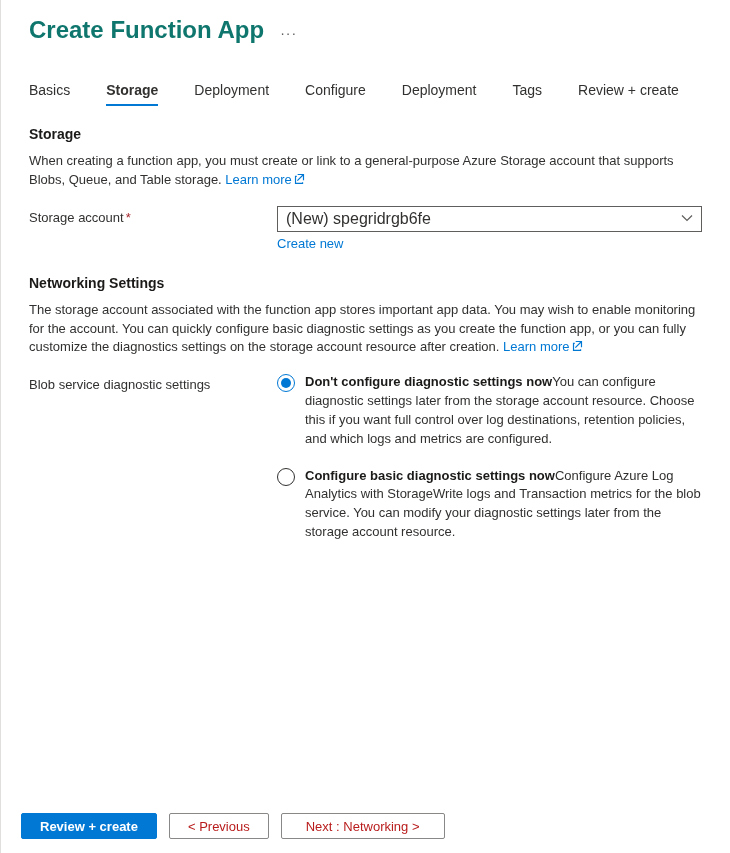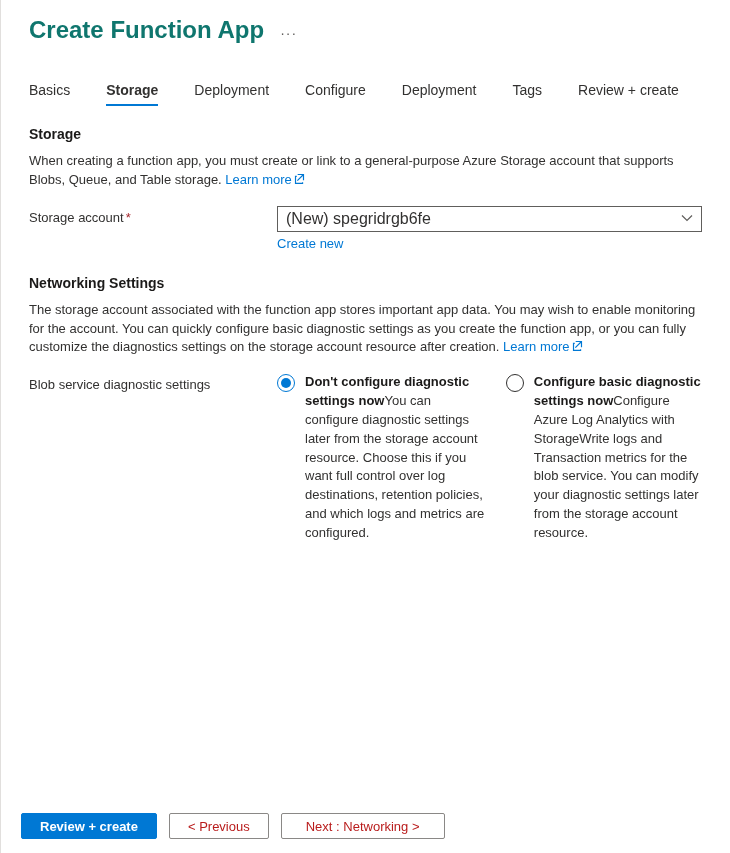--- a/index.html
+++ b/index.html
@@ -122,21 +122,21 @@
       fill: none;
       stroke-width: 1.2;
     }
     .sub-link {
       display: inline-block;
       margin-top: 4px;
       font-size: 13px;
     }
     .radio-group {
       display: flex;
-      flex-direction: row;
+      flex-direction: column;
       gap: 18px;
     }
     .radio-item {
       display: flex;
       gap: 10px;
       cursor: pointer;
     }
     .radio-circle {
       width: 18px;
       height: 18px;

